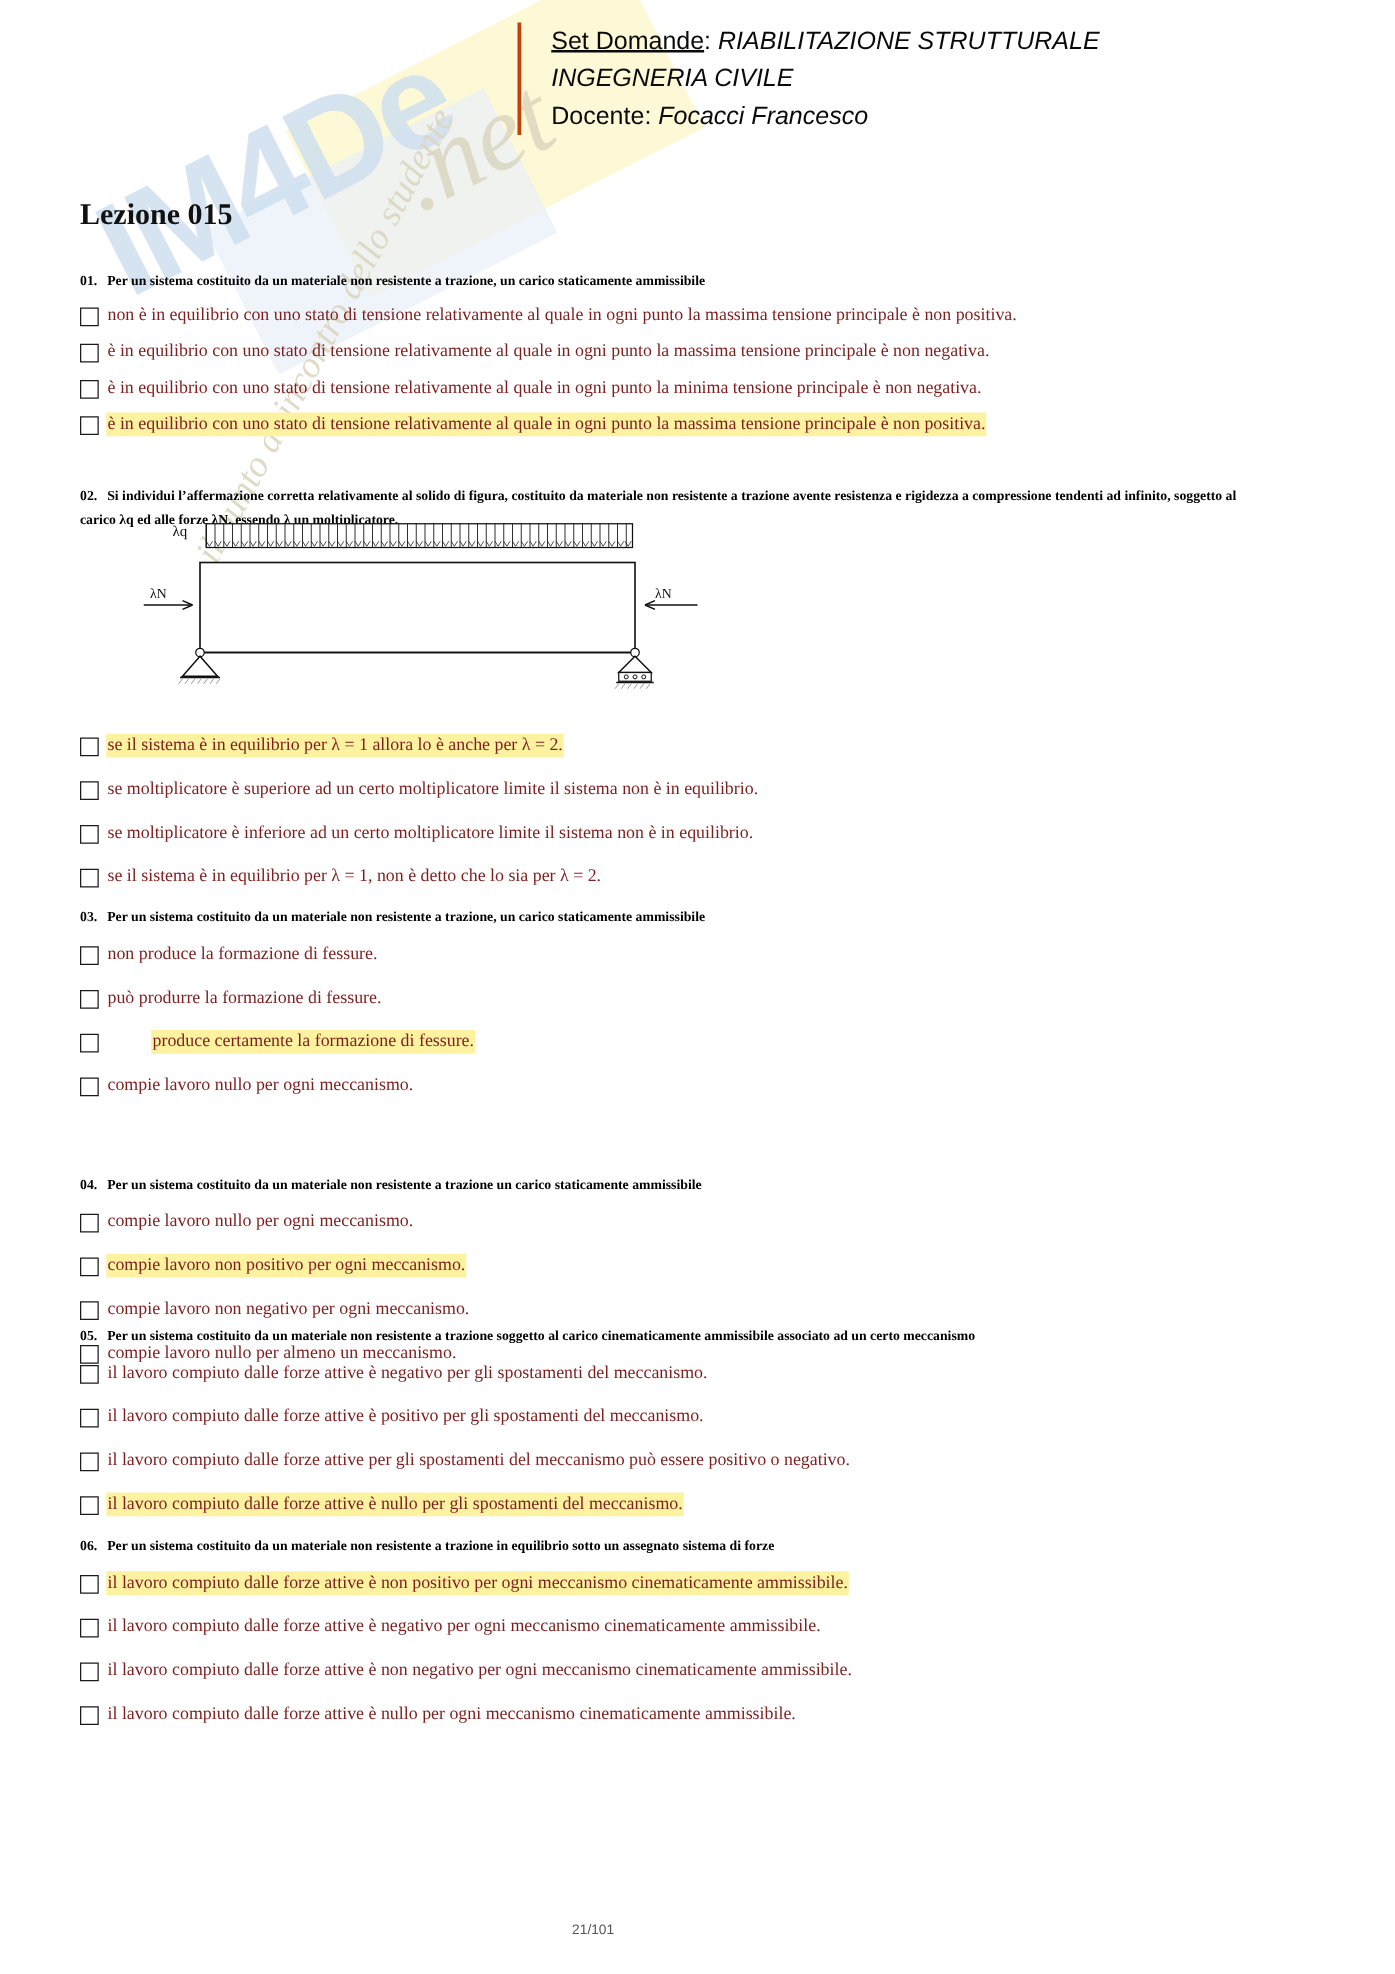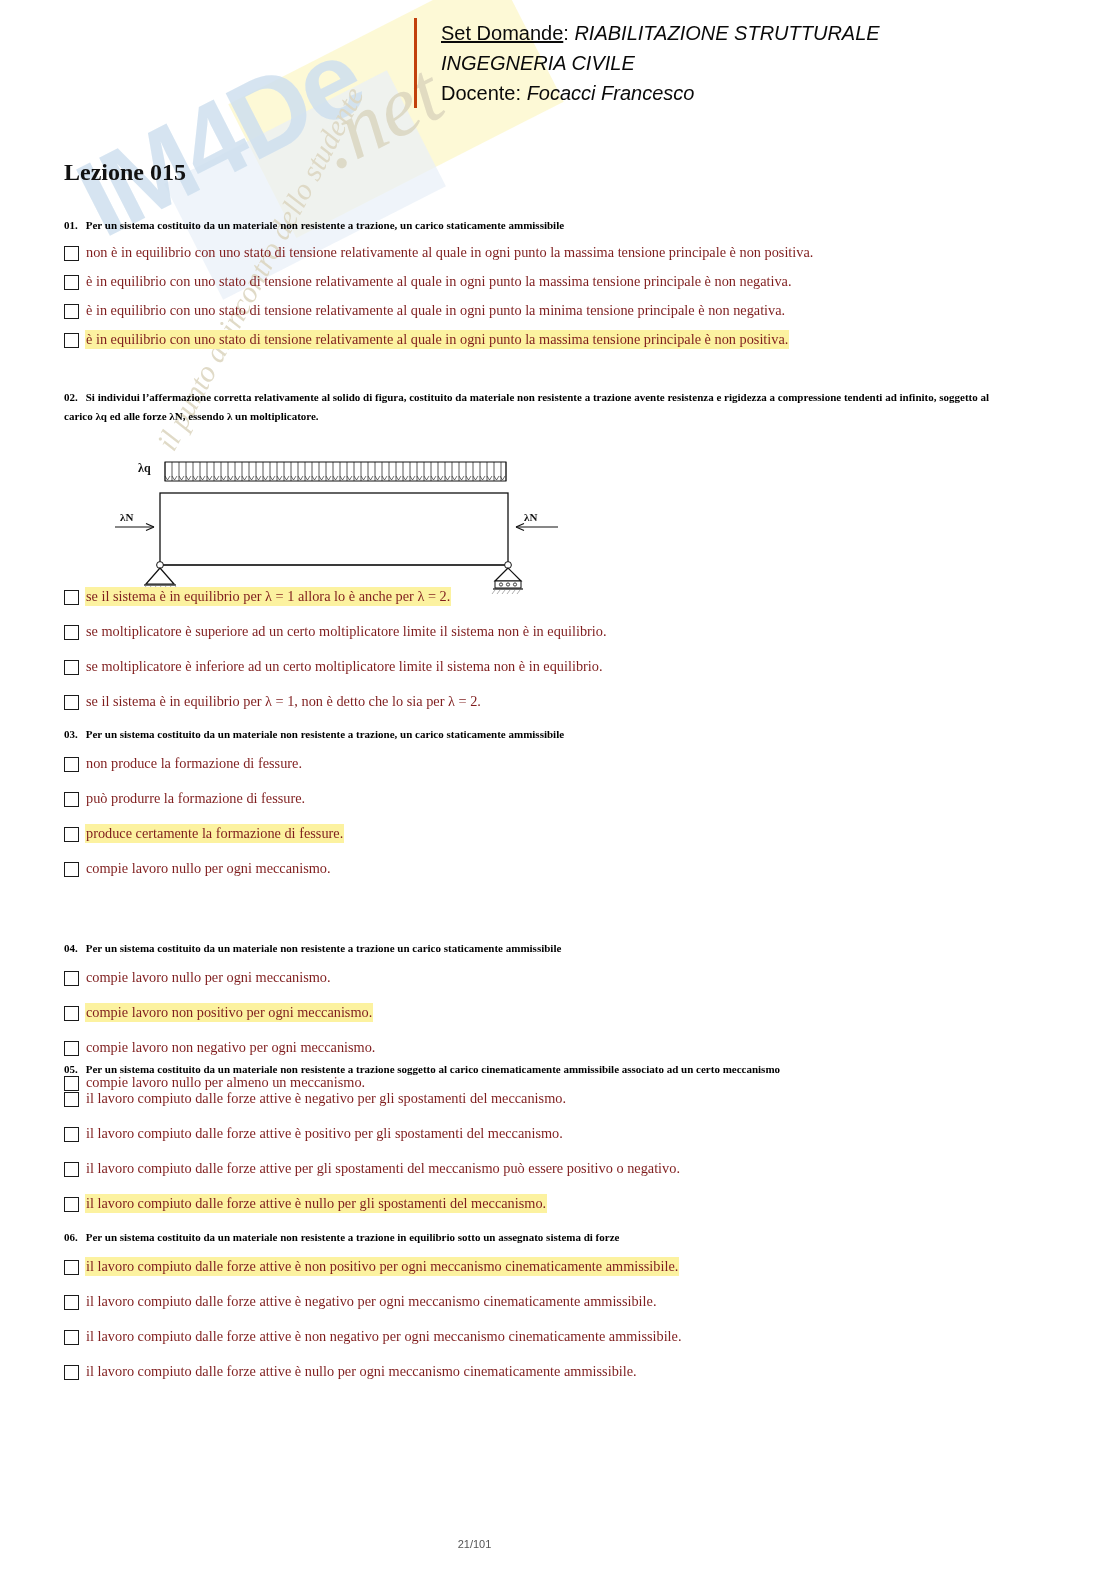--- a/index.html
+++ b/index.html
@@ -136,22 +136,22 @@
     color: #7f1d1d;
   }
   .atext.hl {
     background: #fcf2a0;
     box-shadow: 0 0 0 1px #fcf2a0;
   }
 
   
   .figure {
     position: absolute;
-    left: 110px; top: 451px;
-    width: 460px; height: 150px; font-weight: bold;
+    left: 110px; top: 408px;
+    width: 460px; height: 150px;
   }
 
   
   .footer {
     position: absolute;
     left: 0; top: 1538px;
     width: 949px;
     text-align: center;
     font-family: "Liberation Sans", sans-serif;
     font-size: 11px;
@@ -403,21 +403,21 @@
       </div>
       <div class="answers" style="margin-top:11px;">
         <div class="arow" style="margin-bottom:18px;">
             <span class="cbx"></span>
             <span class="atext">non produce la formazione di fessure.</span>
           </div>
         <div class="arow" style="margin-bottom:18px;">
             <span class="cbx"></span>
             <span class="atext">può produrre la formazione di fessure.</span>
           </div>
-        <div class="arow" style="margin-bottom:18px;">
+        <div class="arow" style="margin-bottom:18px;gap:36px;">
             <span class="cbx"></span>
             <span class="atext hl">produce certamente la formazione di fessure.</span>
           </div>
         <div class="arow">
             <span class="cbx"></span>
             <span class="atext">compie lavoro nullo per ogni meccanismo.</span>
           </div>
       </div>
     </div>
 

